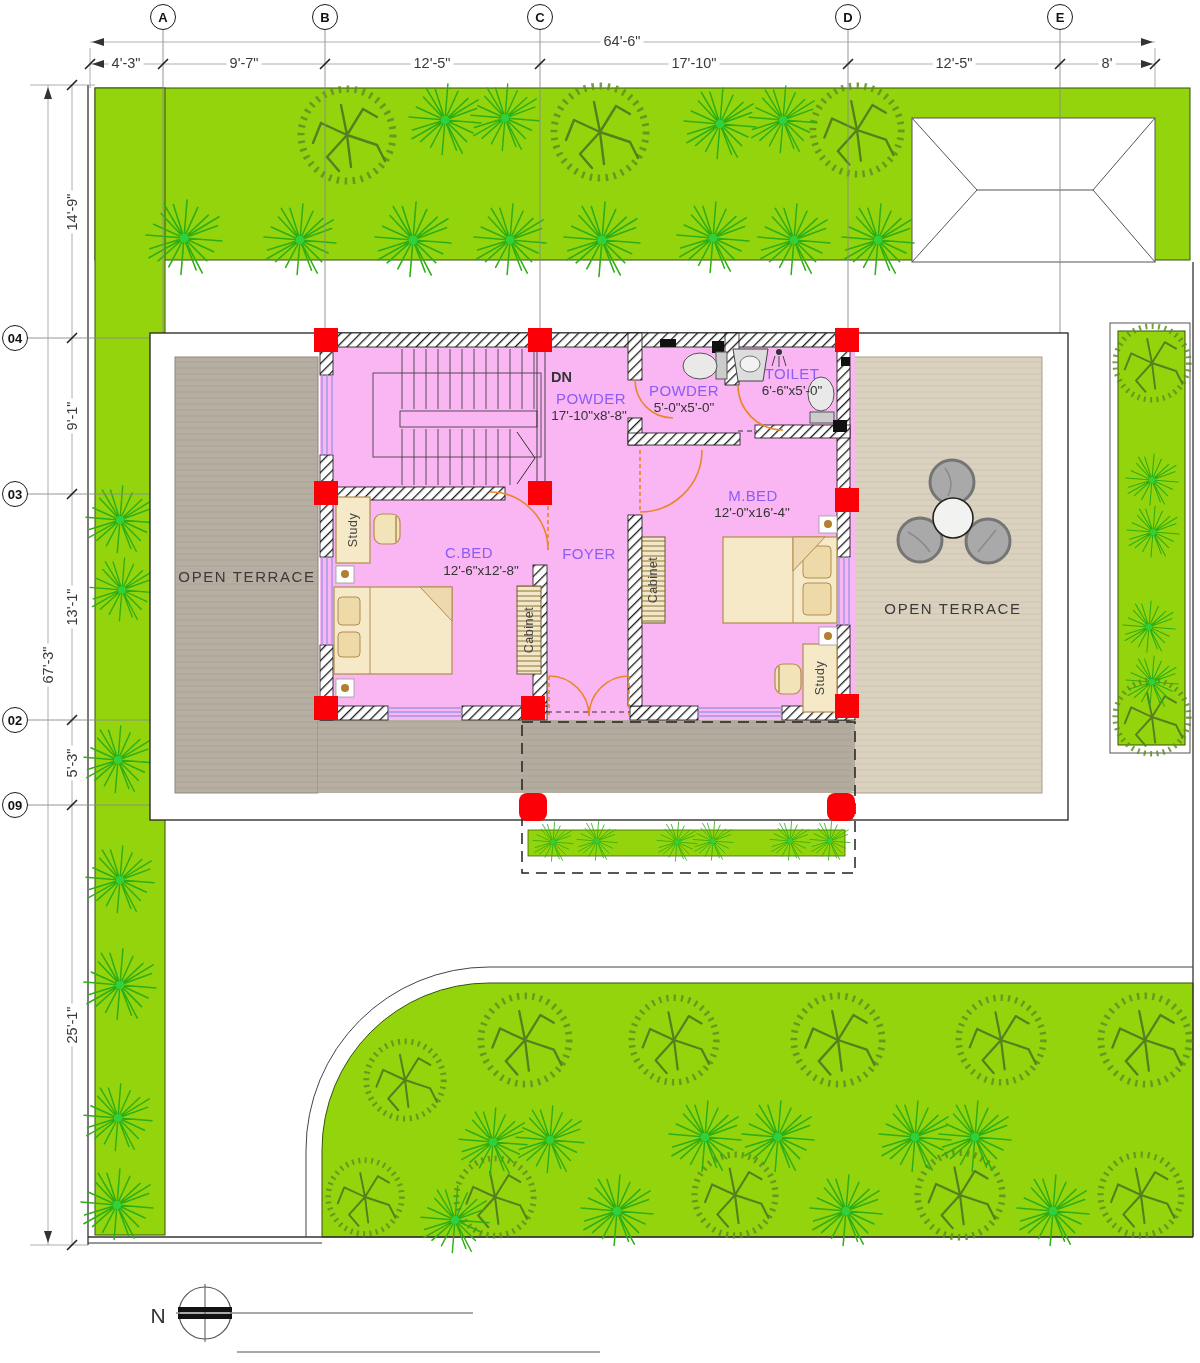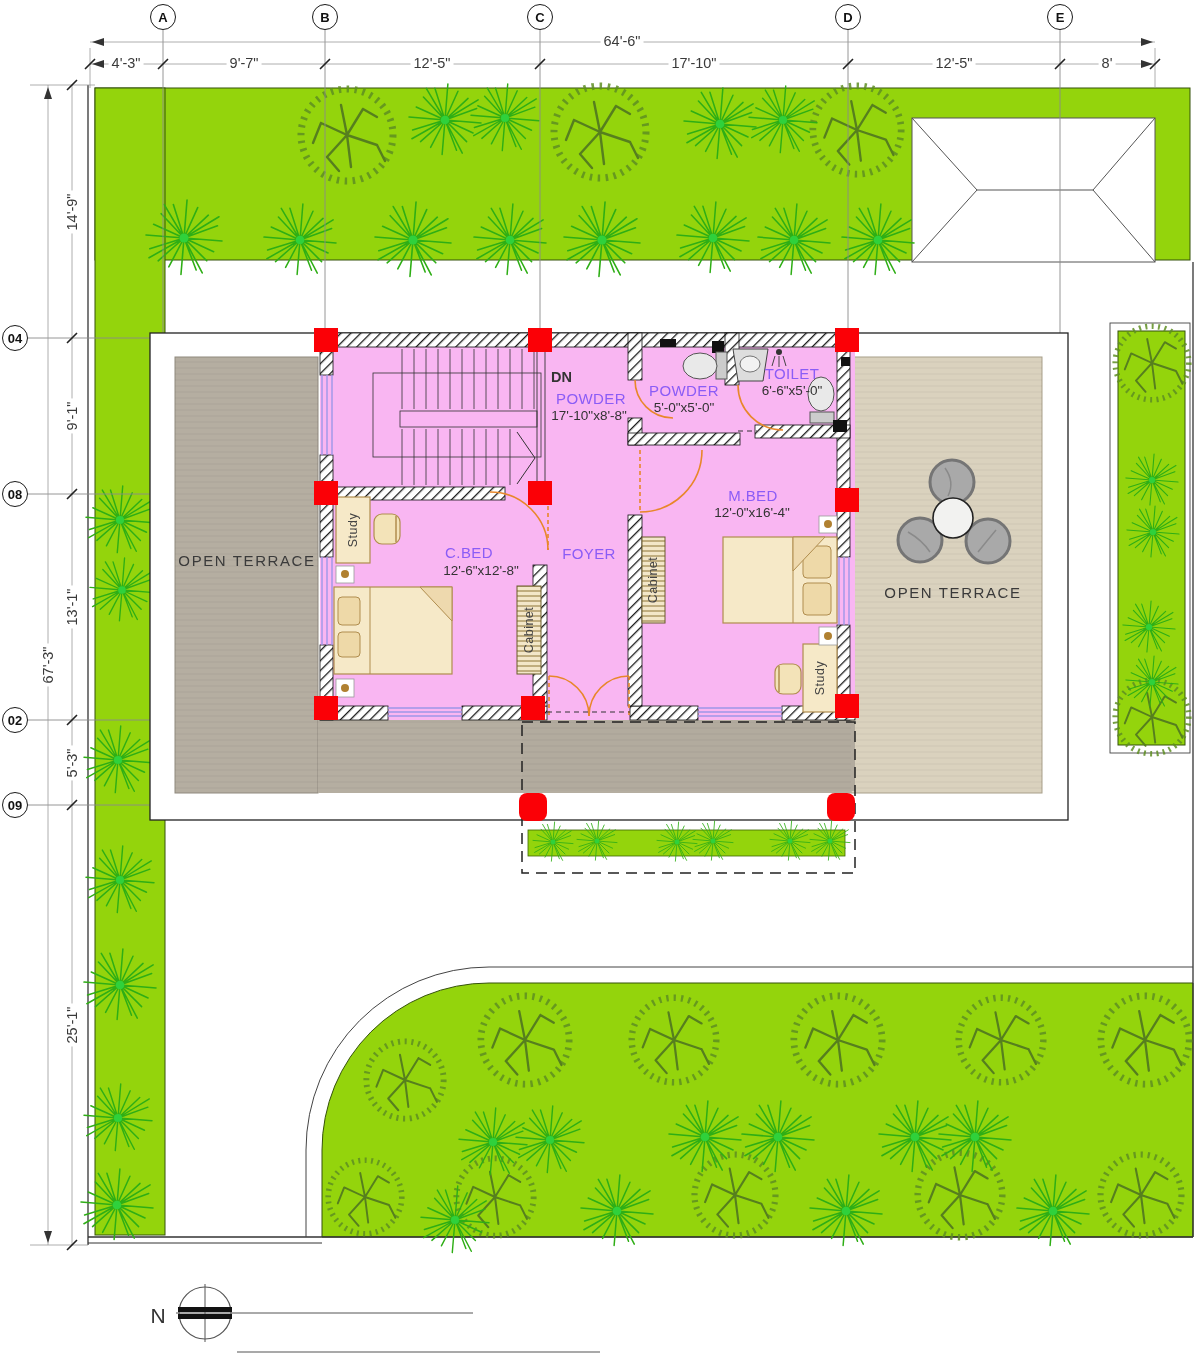--- a/index.html
+++ b/index.html
@@ -8,21 +8,21 @@
   .sheet svg{position:absolute;left:0;top:0;}
   .lbl{position:absolute;transform:translate(-50%,-50%);white-space:nowrap;color:#3a3a3a;
        font-family:"Liberation Sans", sans-serif;}
   .lbl.rot{transform:translate(-50%,-50%) rotate(-90deg);}
   .lbl.aleft{transform:translate(0,-50%);}
   .dim{font-size:14.5px;color:#3a3a3a;background:#fff;padding:0 3px;}
   .dim.rot{background:#fff;}
   .room{font-size:15px;color:#8b5cf6;letter-spacing:.4px;}
   .size{font-size:13.5px;color:#333;}
   .furn{font-size:12.5px;color:#444;letter-spacing:.5px;}
-  .terr{font-size:15px;color:#3a3a3a;letter-spacing:1.6px;}
+  .terr{font-size:15px;color:#3a3a3a;letter-spacing:1.6px;margin-top:16px;}
   .dn{font-size:14.5px;color:#333;font-weight:bold;}
   .bubble{position:absolute;width:26px;height:26px;box-sizing:border-box;border:1.6px solid #1a1a1a;
           border-radius:50%;background:#fff;display:flex;align-items:center;justify-content:center;
           font-weight:bold;font-size:13px;color:#111;}
   .title1{font-size:29px;color:#2a2a2a;letter-spacing:1px;}
   .title2{font-size:29px;color:#2a2a2a;letter-spacing:.5px;}
   .north-n{font-size:21px;color:#333;}
 </style>
 </head>
 <body>
@@ -313,21 +313,21 @@
   </g>
   <line x1="237" y1="1352" x2="600" y2="1352" stroke="#555" stroke-width="1.2"></line>
 </svg>
 
 <div class="bubble" style="left:150px;top:4px">A</div>
 <div class="bubble" style="left:312px;top:4px">B</div>
 <div class="bubble" style="left:527px;top:4px">C</div>
 <div class="bubble" style="left:835px;top:4px">D</div>
 <div class="bubble" style="left:1047px;top:4px">E</div>
 <div class="bubble" style="left:2px;top:325px">04</div>
-<div class="bubble" style="left:2px;top:481px">08</div>
+<div class="bubble" style="left:2px;top:481px">03</div>
 <div class="bubble" style="left:2px;top:707px">02</div>
 <div class="bubble" style="left:2px;top:792px">09</div>
 
 <span class="lbl dim" style="left:622px;top:41px">64'-6"</span>
 <span class="lbl dim" style="left:126px;top:63px">4'-3"</span>
 <span class="lbl dim" style="left:244px;top:63px">9'-7"</span>
 <span class="lbl dim" style="left:432px;top:63px">12'-5"</span>
 <span class="lbl dim" style="left:694px;top:63px">17'-10"</span>
 <span class="lbl dim" style="left:954px;top:63px">12'-5"</span>
 <span class="lbl dim" style="left:1107px;top:63px">8'</span>

